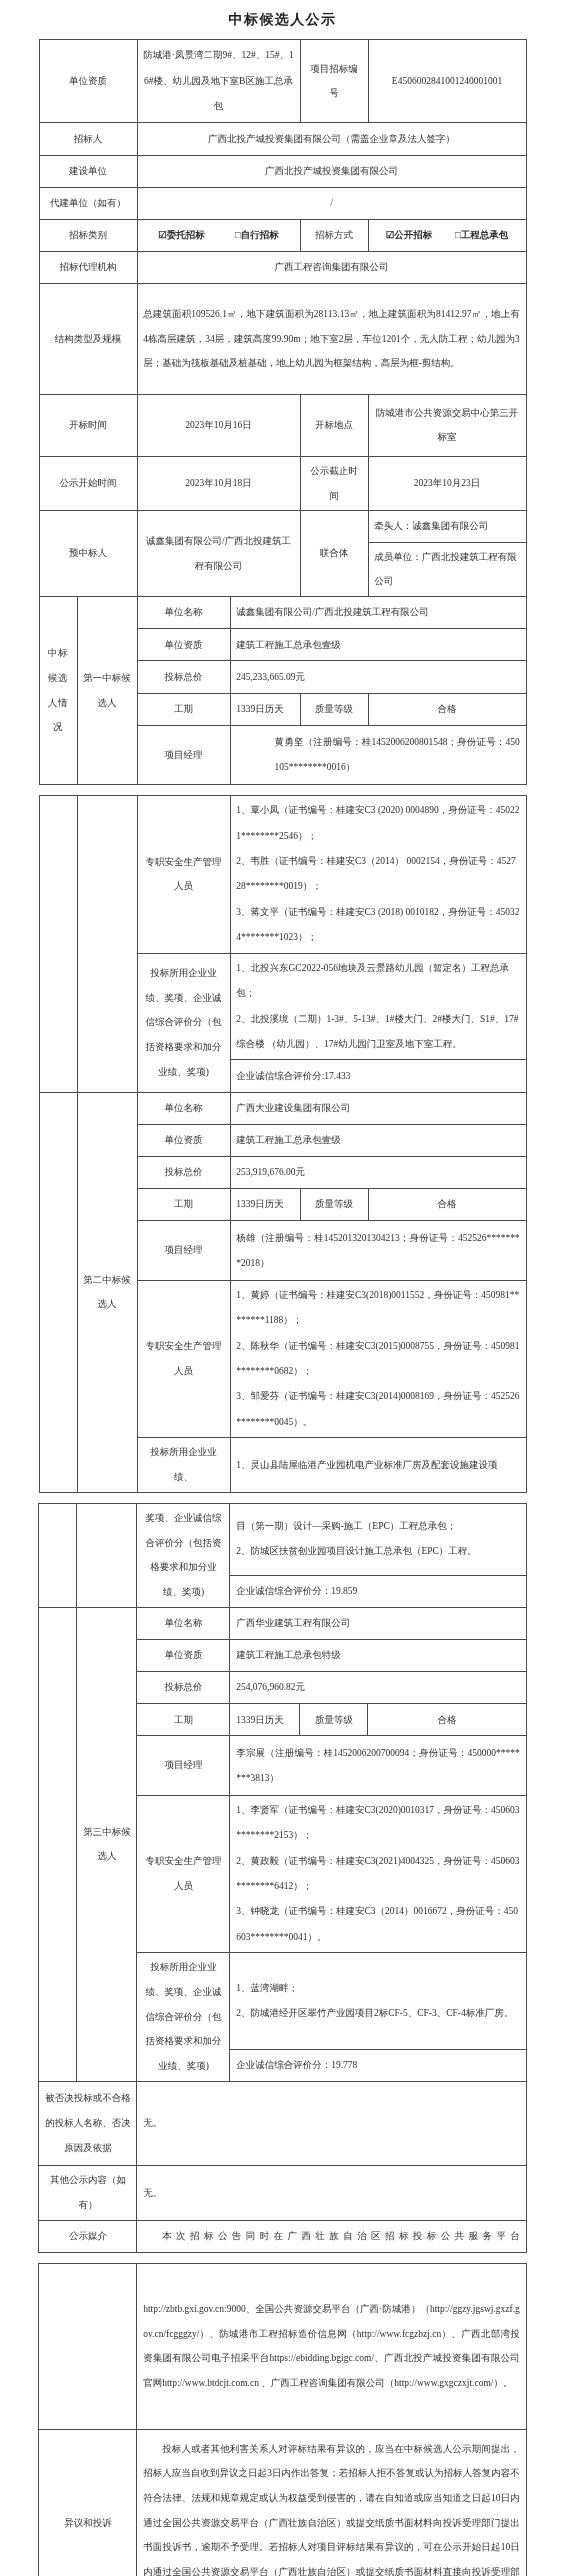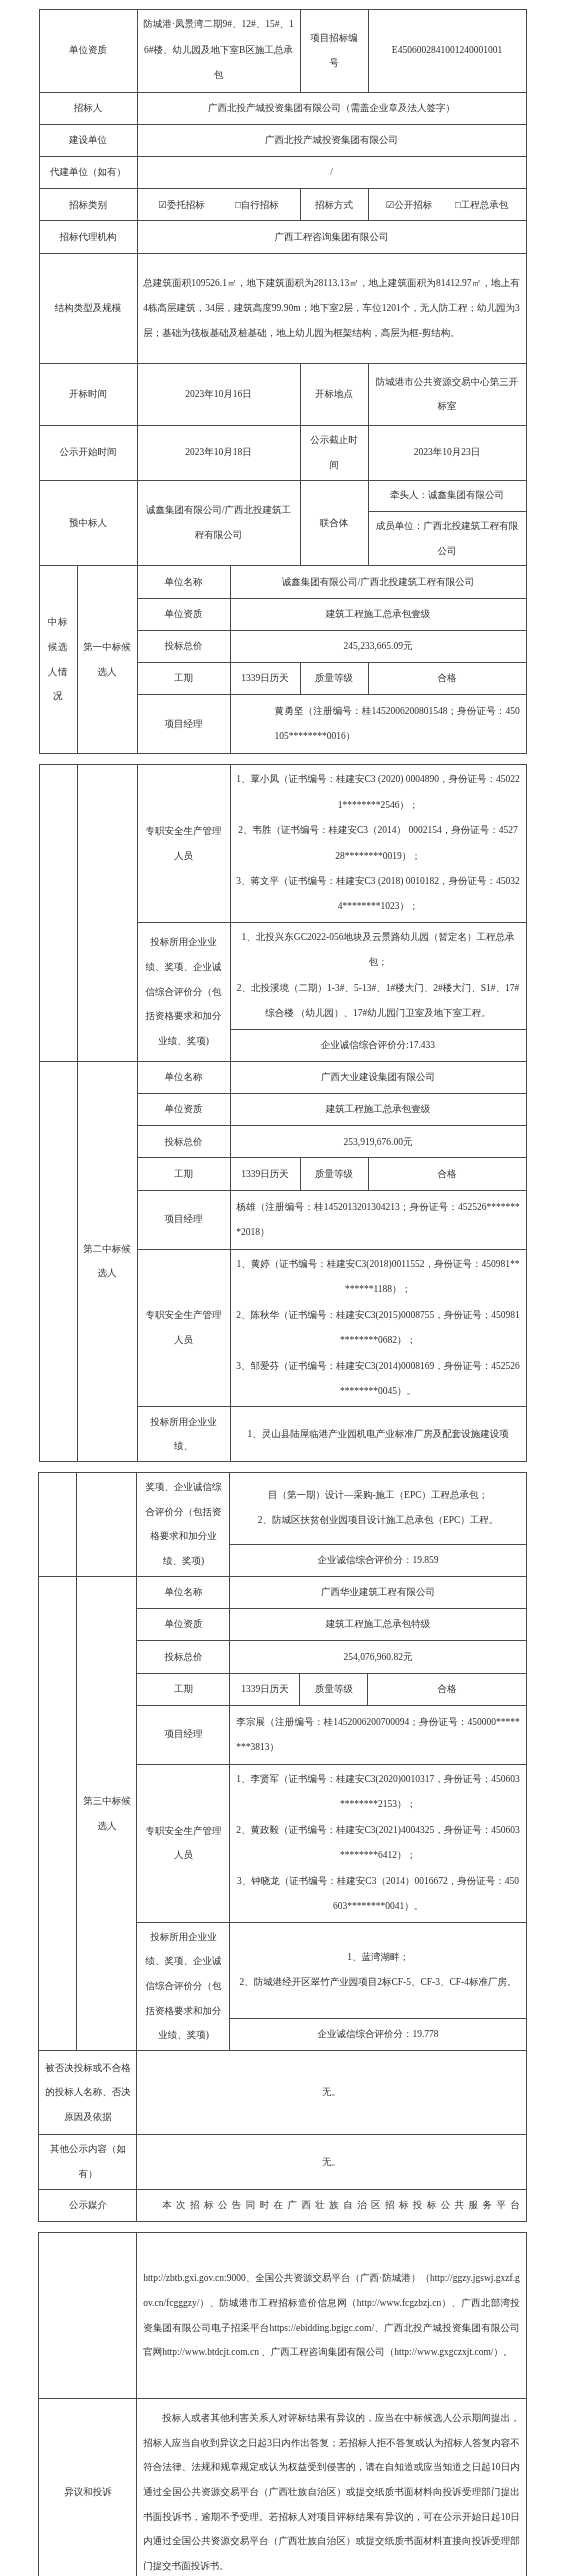--- a/index.html
+++ b/index.html
@@ -16,36 +16,37 @@
   table.doc{
     border-collapse:collapse;table-layout:fixed;
     margin:0 auto 10px auto;width:486px;
   }
   table.doc td{
     border:0.7px solid #4a4a4a;
     padding:2.1px 5.7px;vertical-align:middle;
     word-break:break-all;line-height:2.6;
   }
   td.lbl{text-align:center;line-height:1.9;padding:2.1px 2.8px;}
-  td.val{text-align:center;padding-left:8.5px;}
+  td.val{text-align:left;padding-left:8.5px;}
   td.cen{text-align:center;}
   td.h38{height:27px;}
   td.just{text-align:justify;}
   .para{line-height:25.4px;}
   .indent{text-indent:2em;}
   .stretch{text-align:justify;text-align-last:justify;}
-  .chkrow{display:flex;justify-content:space-around;}
+  .chkrow{display:flex;justify-content:space-around;font-weight:bold;}
   .vert-lbl{line-height:2.4;letter-spacing:0.7px;}
   .subsplit td{height:26px;}
 </style>
 </head>
 <body>
 
 <div class="page">
 
+  <div class="doc-title">中标候选人公示</div>
 
   <table class="doc">
     <colgroup>
         <col style="width:38px">
         <col style="width:60px">
         <col style="width:93px">
         <col style="width:70px">
         <col style="width:68px">
         <col style="width:158px">
       </colgroup>

